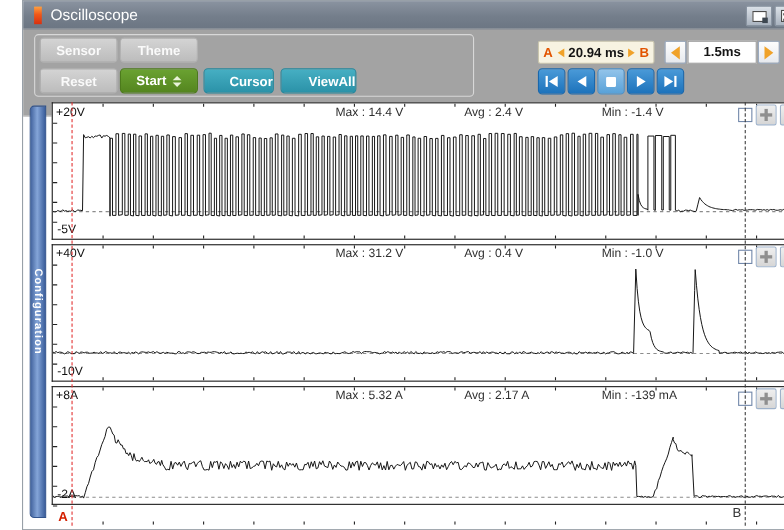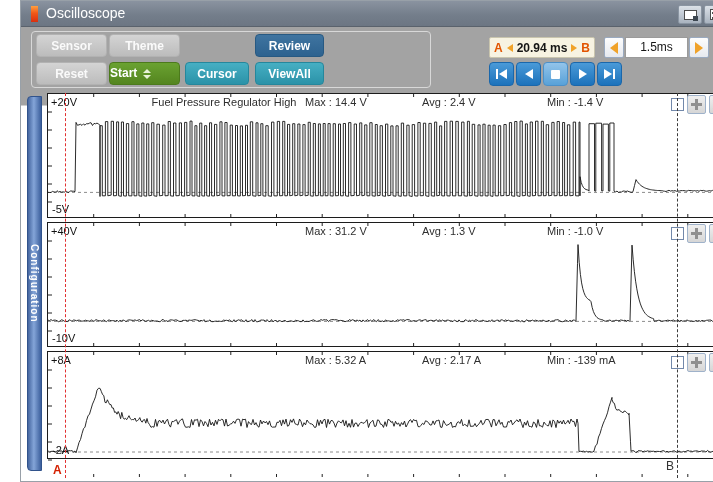--- a/index.html
+++ b/index.html
@@ -23,21 +23,21 @@
   .tb-glyph2::after{content:"";position:absolute;left:1px;right:1px;top:7px;height:2px;background:#4c4c4c;}
 
   
   #toolbar{position:absolute;left:0;top:26px;width:100%;height:79px;background:#a3a3a3;border-bottom:1px solid #cfcfcf;}
   #group-outline{position:absolute;left:10px;top:4px;width:400px;height:57px;border:1px solid #d8d8d8;border-radius:4px;}
   .btn{position:absolute;height:23px;border-radius:4px;color:#fff;font-size:12px;font-weight:bold;
     text-align:center;line-height:23px;cursor:default;}
   .btn.gray {background:linear-gradient(180deg,#d4d4d4,#bcbcbc);border:1px solid #b2b2b2;color:#fafafa;}
   .btn.teal {background:linear-gradient(180deg,#46afc3,#2b92a8);border:1px solid #25879c;}
   .btn.blue {background:linear-gradient(180deg,#3f74a0,#2d628f);border:1px solid #275982;}
-  .btn.green{background:linear-gradient(180deg,#6aa231,#54851f);border:1px solid #4c7a1c;display:flex;align-items:center;gap:6px;}
+  .btn.green{background:linear-gradient(180deg,#6aa231,#54851f);border:1px solid #4c7a1c;display:flex;align-items:center;justify-content:center;gap:6px;}
   .btn.red  {background:linear-gradient(180deg,#cc5f52,#b84a41);border:1px solid #a84139;}
   .updown{display:flex;flex-direction:column;gap:2px;}
   .updown i{display:block;width:0;height:0;border-left:4px solid transparent;border-right:4px solid transparent;}
   .updown .u{border-bottom:4px solid #e8f2d8;}
   .updown .d{border-top:4px solid #e8f2d8;}
 
   
   #ab-box{position:absolute;left:468px;top:10px;width:106px;height:21px;background:#f7f3e2;border:1px solid #c9c5ae;
     border-radius:2px;display:flex;align-items:center;justify-content:center;gap:4px;font-size:12px;}
   .ab-letter{color:#e25400;font-weight:bold;}
@@ -45,21 +45,21 @@
   .tri-o-l{width:0;height:0;border-top:4px solid transparent;border-bottom:4px solid transparent;border-right:6px solid #f0a229;}
   .tri-o-r{width:0;height:0;border-top:4px solid transparent;border-bottom:4px solid transparent;border-left:6px solid #f0a229;}
 
   
   .spin-btn{position:absolute;top:10px;width:20px;height:21px;border:1px solid #9aaac0;border-radius:2px;
     background:linear-gradient(180deg,#fdfdfd,#e6e9ee);display:flex;align-items:center;justify-content:center;}
   #spin-left{left:583px;} #spin-right{left:668px;}
   .spin-btn .tri-o-l{border-right-width:8px;border-top-width:6px;border-bottom-width:6px;}
   .spin-btn .tri-o-r{border-left-width:8px;border-top-width:6px;border-bottom-width:6px;}
   #tb-field{position:absolute;left:604px;top:10px;width:63px;height:21px;border:1px solid #9a9a9a;background:#fff;
-    text-align:center;line-height:19px;font-size:12px;font-weight:normal;color:#151515;}
+    text-align:center;line-height:19px;font-size:12px;font-weight:bold;color:#151515;}
 
   
   .pb{position:absolute;top:35px;width:25px;height:24px;border-radius:4px;border:1px solid #1a67ab;
     background:linear-gradient(180deg,#4a9ad8,#1c72bb);display:flex;align-items:center;justify-content:center;gap:1px;}
   .pb.lite{background:linear-gradient(180deg,#93c4ea,#58a1d8);border-color:#4c90c8;}
   .tri-w-l{width:0;height:0;border-top:5px solid transparent;border-bottom:5px solid transparent;border-right:8px solid #fff;}
   .tri-w-r{width:0;height:0;border-top:5px solid transparent;border-bottom:5px solid transparent;border-left:8px solid #fff;}
   .bar-w{width:2px;height:10px;background:#fff;}
   .sq-w{width:9px;height:9px;background:#fff;border-radius:1px;}
 
@@ -111,32 +111,31 @@
     <div class="tb-btn" id="tb-btn2">
         <span class="tb-glyph2"></span>
       </div>
   </div>
 
   <div id="toolbar">
     <div id="group-outline"></div>
 
     <div class="btn gray" style="left:15px;top:7px;width:71px;">Sensor</div>
     <div class="btn gray" style="left:88px;top:7px;width:71px;">Theme</div>
-    <div class="btn blue" style="left:234px;top:7px;width:69px;">Review</div>
 
     <div class="btn gray" style="left:15px;top:35px;width:71px;">Reset</div>
     <div class="btn green" style="left:88px;top:35px;width:71px;">
       <span>Start</span>
       <span class="updown">
           <i class="u"></i>
           <i class="d"></i>
         </span>
     </div>
-    <div class="btn teal" style="left:164px;top:35px;width:64px;">Cursor</div>
-    <div class="btn teal" style="left:234px;top:35px;width:69px;">ViewAll</div>
+    <div class="btn teal" style="left:164px;top:35px;width:64px;text-align:right;">Cursor</div>
+    <div class="btn teal" style="left:234px;top:35px;width:69px;text-align:right;">ViewAll</div>
 
     <div id="ab-box">
       <span class="ab-letter">A</span>
       <span class="tri-o-l"></span>
       <span id="ab-time">20.94 ms</span>
       <span class="tri-o-r"></span>
       <span class="ab-letter">B</span>
     </div>
 
     <div class="spin-btn" id="spin-left">
@@ -209,21 +208,20 @@
         <line x1="680" y1="54" x2="684" y2="54" stroke="#222"></line>
         <line x1="0" y1="72" x2="4" y2="72" stroke="#222"></line>
         <line x1="680" y1="72" x2="684" y2="72" stroke="#222"></line>
         <line x1="0" y1="90" x2="4" y2="90" stroke="#222"></line>
         <line x1="680" y1="90" x2="684" y2="90" stroke="#222"></line>
         <line x1="0" y1="108" x2="4" y2="108" stroke="#222"></line>
         <line x1="680" y1="108" x2="684" y2="108" stroke="#222"></line>
         <path d="M0.0,98.3L1.5,98.5L3.0,98.5L4.5,97.4L6.0,98.0L7.5,98.2L9.0,96.7L10.5,98.0L12.0,97.5L13.5,98.2L15.0,97.9L16.5,98.1L18.0,96.7L19.5,98.3L21.0,98.4L22.5,96.8L24.0,97.2L25.5,97.2L27.0,97.6L28.0,28.4L29.5,31.3L31.0,30.8L32.5,30.3L34.0,31.4L35.5,29.9L37.0,31.2L38.5,29.6L40.0,29.9L41.5,29.1L43.0,28.7L44.5,31.5L46.0,29.4L47.5,29.8L49.0,29.1L50.5,30.0L52.0,31.3L52.0,102.5L52.0,31.7L54.3,31.7L54.3,101.8L57.4,101.8L57.4,27.6L59.8,27.6L59.8,101.8L63.2,101.1L63.2,27.3L65.5,27.3L65.5,101.8L68.6,101.6L68.6,27.9L70.6,27.9L70.6,101.8L73.4,102.3L73.4,28.0L75.5,28.0L75.5,101.8L78.4,102.1L78.4,29.6L80.7,29.6L80.7,101.8L83.9,101.9L83.9,27.7L86.0,27.7L86.0,101.8L88.8,101.8L88.8,29.9L90.9,29.9L90.9,101.8L93.8,102.3L93.8,29.0L95.9,29.0L95.9,101.8L98.7,102.2L98.7,29.9L100.8,29.9L100.8,101.8L103.7,101.4L103.7,28.7L105.9,28.7L105.9,101.8L108.9,102.3L108.9,30.2L111.4,30.2L111.4,101.8L114.7,101.4L114.7,31.1L117.0,31.1L117.0,101.8L120.2,101.6L120.2,27.5L122.4,27.5L122.4,101.8L125.5,102.2L125.5,29.0L127.9,29.0L127.9,101.8L131.3,101.6L131.3,28.9L133.5,28.9L133.5,101.8L136.6,102.2L136.6,28.4L138.8,28.4L138.8,101.8L142.0,101.2L142.0,27.1L144.0,27.1L144.0,101.8L146.9,102.0L146.9,31.7L148.9,31.7L148.9,101.8L151.7,102.4L151.7,29.1L153.8,29.1L153.8,101.8L156.6,102.1L156.6,31.7L158.7,31.7L158.7,101.8L161.5,102.2L161.5,28.8L163.6,28.8L163.6,101.8L166.5,102.0L166.5,30.4L168.8,30.4L168.8,101.8L171.9,101.2L171.9,27.8L174.0,27.8L174.0,101.8L176.9,102.0L176.9,28.5L179.1,28.5L179.1,101.8L182.2,101.6L182.2,31.1L184.4,31.1L184.4,101.8L187.5,101.8L187.5,31.5L189.5,31.5L189.5,101.8L192.3,102.0L192.3,31.9L194.5,31.9L194.5,101.8L197.5,101.5L197.5,31.3L199.5,31.3L199.5,101.8L202.3,101.5L202.3,27.8L204.7,27.8L204.7,101.8L208.0,102.2L208.0,28.8L210.0,28.8L210.0,101.8L212.8,101.4L212.8,29.7L214.9,29.7L214.9,101.8L217.8,102.2L217.8,31.7L220.2,31.7L220.2,101.8L223.5,102.3L223.5,28.1L225.9,28.1L225.9,101.8L229.3,101.9L229.3,27.4L231.6,27.4L231.6,101.8L234.7,101.6L234.7,27.4L236.8,27.4L236.8,101.8L239.5,101.7L239.5,30.4L241.7,30.4L241.7,101.8L244.7,101.2L244.7,29.7L246.8,29.7L246.8,101.8L249.8,101.2L249.8,30.0L251.9,30.0L251.9,101.8L254.9,101.2L254.9,30.6L257.1,30.6L257.1,101.8L260.2,101.3L260.2,28.3L262.3,28.3L262.3,101.8L265.3,102.2L265.3,29.5L267.4,29.5L267.4,101.8L270.4,101.6L270.4,29.9L272.4,29.9L272.4,101.8L275.2,101.9L275.2,29.5L277.2,29.5L277.2,101.8L280.0,101.7L280.0,29.6L282.2,29.6L282.2,101.8L285.2,102.1L285.2,29.7L287.4,29.7L287.4,101.8L290.5,101.6L290.5,30.0L292.5,30.0L292.5,101.8L295.3,101.8L295.3,29.5L297.5,29.5L297.5,101.8L300.6,102.3L300.6,28.6L302.9,28.6L302.9,101.8L306.2,101.4L306.2,30.0L308.5,30.0L308.5,101.8L311.7,101.2L311.7,28.9L313.8,28.9L313.8,101.8L316.7,101.2L316.7,30.9L318.9,30.9L318.9,101.8L321.8,101.8L321.8,28.7L324.1,28.7L324.1,101.8L327.3,102.2L327.3,30.5L329.3,30.5L329.3,101.8L332.1,101.4L332.1,31.7L334.4,31.7L334.4,101.8L337.5,102.3L337.5,30.1L339.8,30.1L339.8,101.8L342.8,101.3L342.8,31.9L345.0,31.9L345.0,101.8L348.0,102.2L348.0,31.8L350.2,31.8L350.2,101.8L353.3,102.3L353.3,29.1L355.6,29.1L355.6,101.8L358.8,101.9L358.8,31.2L361.1,31.2L361.1,101.8L364.2,102.5L364.2,30.6L366.6,30.6L366.6,101.8L369.9,102.1L369.9,28.5L372.2,28.5L372.2,101.8L375.4,101.6L375.4,29.2L377.7,29.2L377.7,101.8L380.9,102.4L380.9,29.4L383.3,29.4L383.3,101.8L386.6,102.2L386.6,28.1L388.7,28.1L388.7,101.8L391.6,101.3L391.6,31.9L393.7,31.9L393.7,101.8L396.6,102.0L396.6,27.4L398.9,27.4L398.9,101.8L402.1,102.0L402.1,27.2L404.5,27.2L404.5,101.8L407.8,101.9L407.8,27.4L410.3,27.4L410.3,101.8L413.6,101.8L413.6,28.1L416.0,28.1L416.0,101.8L419.4,102.2L419.4,27.3L421.4,27.3L421.4,101.8L424.2,101.5L424.2,30.3L426.7,30.3L426.7,101.8L430.0,102.2L430.0,30.9L432.1,30.9L432.1,101.8L434.9,101.9L434.9,30.2L437.1,30.2L437.1,101.8L440.1,102.0L440.1,31.2L442.2,31.2L442.2,101.8L445.0,102.4L445.0,31.1L447.2,31.1L447.2,101.8L450.4,101.9L450.4,31.7L452.7,31.7L452.7,101.8L455.9,101.5L455.9,30.5L458.2,30.5L458.2,101.8L461.4,101.3L461.4,28.6L463.6,28.6L463.6,101.8L466.7,102.3L466.7,27.5L468.9,27.5L468.9,101.8L472.0,102.4L472.0,27.1L474.3,27.1L474.3,101.8L477.4,101.5L477.4,29.9L479.4,29.9L479.4,101.8L482.2,102.3L482.2,28.0L484.4,28.0L484.4,101.8L487.5,101.5L487.5,27.2L490.0,27.2L490.0,101.8L493.3,101.7L493.3,27.3L495.4,27.3L495.4,101.8L498.2,101.6L498.2,30.7L500.6,30.7L500.6,101.8L503.8,101.3L503.8,28.4L506.1,28.4L506.1,101.8L509.1,101.6L509.1,27.5L511.4,27.5L511.4,101.8L514.6,101.5L514.6,28.5L516.6,28.5L516.6,101.8L519.4,101.6L519.4,30.8L521.8,30.8L521.8,101.8L525.2,101.4L525.2,28.1L527.6,28.1L527.6,101.8L531.0,101.9L531.0,28.1L532.0,28.1L532.0,101.8L532.0,82.7L533.2,88.4L534.4,91.7L535.6,93.7L536.8,94.8L538.0,95.5L539.2,95.9L540.4,96.1L541.0,97.1L541.0,29.7L546.5,29.7L546.5,96.9L547.8,97.2L547.8,29.2L553.6,29.2L553.6,96.9L555.0,96.9L555.0,30.1L560.4,30.1L560.4,96.9L561.8,97.1L561.8,29.0L566.0,29.0L566.0,96.9L566.0,97.1L567.5,97.9L569.0,97.1L570.5,98.4L572.0,98.0L573.5,98.0L575.0,97.0L576.5,97.1L578.0,97.5L579.5,97.0L581.0,97.7L582.5,98.1L584.0,98.4L585.0,97.7L586.5,91.6L588.0,85.6L588.0,85.6L589.2,87.5L590.4,89.0L591.6,90.3L592.8,91.4L594.0,92.3L595.2,93.0L596.4,93.7L597.6,94.2L598.8,94.6L600.0,95.0L601.2,95.3L602.4,95.6L603.6,95.8L604.8,96.0L606.0,96.1L607.2,96.3L608.4,96.4L609.6,96.5L610.8,96.5L612.0,96.6L613.2,96.7L614.4,96.7L615.0,97.0L616.5,97.2L618.0,97.5L619.5,96.8L621.0,96.3L622.5,97.1L624.0,96.7L625.5,96.9L627.0,96.6L628.5,97.3L630.0,97.0L631.5,97.0L633.0,96.6L634.5,96.6L636.0,96.6L637.5,96.9L639.0,97.1L640.5,96.4L642.0,96.6L643.5,96.5L645.0,97.0L646.5,96.6L648.0,97.1L649.5,96.5L651.0,97.3L652.5,96.4L654.0,96.7L655.5,96.4L657.0,97.0L658.5,97.2L660.0,97.0L661.5,96.6L663.0,97.1L664.5,96.4L666.0,97.4L667.5,97.0L669.0,96.4L670.5,96.4L672.0,96.6L673.5,97.1L675.0,97.1L676.5,96.5L678.0,96.7L679.5,96.8L681.0,96.3L682.5,96.6L684.0,97.0" fill="none" stroke="#141414" stroke-width="0.9"></path>
       </svg>
     <span class="hdr h-toplabel">+20V</span>
-    <span class="hdr h-title">Fuel Pressure Regulator High</span>
     <span class="hdr h-max">Max : 14.4 V</span>
     <span class="hdr h-avg">Avg : 2.4 V</span>
     <span class="hdr h-min">Min : -1.4 V</span>
     <span class="h-bottomlabel">-5V</span>
     <span class="ctrls">
       <span class="ckbx"></span>
       <span class="mini-btn">
           <span class="plus"></span>
         </span>
       <span class="mini-btn">
@@ -272,21 +270,21 @@
         <line x1="0" y1="72" x2="4" y2="72" stroke="#222"></line>
         <line x1="680" y1="72" x2="684" y2="72" stroke="#222"></line>
         <line x1="0" y1="90" x2="4" y2="90" stroke="#222"></line>
         <line x1="680" y1="90" x2="684" y2="90" stroke="#222"></line>
         <line x1="0" y1="108" x2="4" y2="108" stroke="#222"></line>
         <line x1="680" y1="108" x2="684" y2="108" stroke="#222"></line>
         <path d="M0.0,97.2L1.5,97.5L3.0,96.6L4.5,97.6L6.0,97.1L7.5,97.2L9.0,97.7L10.5,98.7L12.0,98.1L13.5,96.8L15.0,97.3L16.5,98.3L18.0,98.4L19.5,98.6L21.0,96.8L22.5,97.4L24.0,98.3L25.5,97.0L27.0,97.2L28.5,97.8L30.0,97.2L31.5,97.2L33.0,98.1L34.5,98.1L36.0,97.9L37.5,97.2L39.0,97.8L40.5,97.9L42.0,98.3L43.5,96.7L45.0,98.3L46.5,97.8L48.0,96.6L49.5,97.3L51.0,97.9L52.5,97.7L54.0,98.3L55.5,96.8L57.0,97.9L58.5,98.7L60.0,97.2L61.5,97.1L63.0,97.8L64.5,97.6L66.0,97.8L67.5,98.2L69.0,97.2L70.5,98.7L72.0,97.4L73.5,98.0L75.0,97.0L76.5,97.5L78.0,98.7L79.5,97.3L81.0,96.9L82.5,97.0L84.0,97.3L85.5,97.4L87.0,96.9L88.5,97.6L90.0,97.2L91.5,96.6L93.0,97.9L94.5,96.8L96.0,97.4L97.5,98.3L99.0,97.9L100.5,97.3L102.0,98.4L103.5,97.3L105.0,97.6L106.5,98.1L108.0,98.0L109.5,98.1L111.0,98.7L112.5,98.6L114.0,96.6L115.5,96.8L117.0,98.2L118.5,97.7L120.0,98.6L121.5,97.0L123.0,96.9L124.5,97.0L126.0,97.4L127.5,96.8L129.0,97.1L130.5,98.0L132.0,98.5L133.5,98.3L135.0,97.3L136.5,97.4L138.0,97.2L139.5,97.9L141.0,97.0L142.5,97.3L144.0,97.3L145.5,96.8L147.0,96.7L148.5,97.0L150.0,97.4L151.5,98.1L153.0,97.3L154.5,98.1L156.0,96.6L157.5,98.7L159.0,98.1L160.5,98.0L162.0,96.9L163.5,98.6L165.0,98.7L166.5,98.3L168.0,98.1L169.5,98.4L171.0,98.1L172.5,98.4L174.0,98.4L175.5,97.1L177.0,97.5L178.5,97.3L180.0,97.7L181.5,96.9L183.0,98.2L184.5,98.7L186.0,96.7L187.5,98.5L189.0,97.6L190.5,96.8L192.0,97.4L193.5,96.8L195.0,98.1L196.5,98.6L198.0,96.7L199.5,98.7L201.0,98.3L202.5,97.7L204.0,96.6L205.5,98.7L207.0,96.6L208.5,98.8L210.0,98.7L211.5,97.9L213.0,97.0L214.5,97.1L216.0,97.1L217.5,98.2L219.0,96.6L220.5,98.4L222.0,98.6L223.5,96.6L225.0,98.8L226.5,97.6L228.0,97.5L229.5,98.7L231.0,97.6L232.5,97.9L234.0,98.7L235.5,97.9L237.0,97.4L238.5,98.5L240.0,98.6L241.5,98.1L243.0,97.8L244.5,98.3L246.0,98.6L247.5,97.3L249.0,97.7L250.5,97.8L252.0,98.6L253.5,98.6L255.0,96.9L256.5,98.7L258.0,98.3L259.5,98.4L261.0,98.5L262.5,97.8L264.0,97.4L265.5,96.8L267.0,97.7L268.5,98.4L270.0,98.2L271.5,97.5L273.0,96.6L274.5,97.3L276.0,96.7L277.5,96.9L279.0,96.8L280.5,98.6L282.0,97.2L283.5,96.6L285.0,96.6L286.5,96.8L288.0,96.7L289.5,97.1L291.0,97.8L292.5,97.4L294.0,97.6L295.5,97.9L297.0,98.7L298.5,98.2L300.0,98.0L301.5,96.6L303.0,97.6L304.5,96.7L306.0,97.3L307.5,97.9L309.0,97.0L310.5,98.0L312.0,97.1L313.5,98.6L315.0,96.9L316.5,98.4L318.0,97.8L319.5,96.7L321.0,98.1L322.5,97.1L324.0,98.5L325.5,96.6L327.0,97.7L328.5,98.7L330.0,96.6L331.5,98.0L333.0,98.4L334.5,97.9L336.0,98.8L337.5,96.9L339.0,98.0L340.5,97.8L342.0,98.2L343.5,98.3L345.0,97.6L346.5,98.5L348.0,98.0L349.5,96.8L351.0,97.5L352.5,96.8L354.0,97.2L355.5,96.7L357.0,97.6L358.5,96.7L360.0,96.6L361.5,96.9L363.0,98.3L364.5,98.0L366.0,97.6L367.5,98.0L369.0,98.1L370.5,97.1L372.0,96.8L373.5,97.6L375.0,97.4L376.5,96.8L378.0,96.7L379.5,98.1L381.0,97.7L382.5,97.3L384.0,97.4L385.5,97.9L387.0,97.6L388.5,96.7L390.0,98.6L391.5,96.7L393.0,98.3L394.5,97.0L396.0,97.9L397.5,97.8L399.0,97.1L400.5,97.2L402.0,97.9L403.5,97.9L405.0,98.6L406.5,97.0L408.0,98.1L409.5,98.6L411.0,96.9L412.5,98.6L414.0,98.6L415.5,98.7L417.0,96.9L418.5,97.1L420.0,98.6L421.5,97.3L423.0,98.4L424.5,96.9L426.0,98.6L427.5,96.6L429.0,97.1L430.5,98.2L432.0,98.2L433.5,97.8L435.0,97.1L436.5,98.0L438.0,98.2L439.5,98.5L441.0,97.6L442.5,98.4L444.0,96.7L445.5,98.2L447.0,98.2L448.5,97.3L450.0,97.1L451.5,98.1L453.0,96.8L454.5,97.0L456.0,98.1L457.5,96.9L459.0,97.7L460.5,97.2L462.0,98.1L463.5,98.0L465.0,98.4L466.5,97.8L468.0,97.3L469.5,97.2L471.0,97.7L472.5,98.7L474.0,97.5L475.5,98.7L477.0,98.7L478.5,96.7L480.0,97.8L481.5,97.7L483.0,97.8L484.5,97.1L486.0,98.1L487.5,97.2L489.0,97.6L490.5,98.2L492.0,97.7L493.5,97.8L495.0,97.1L496.5,97.8L498.0,98.5L499.5,98.1L501.0,97.2L502.5,98.7L504.0,98.0L505.5,97.9L507.0,97.0L508.5,96.8L510.0,96.7L511.5,97.6L513.0,98.5L514.5,98.7L516.0,98.3L517.5,97.1L519.0,97.9L520.5,98.5L522.0,97.4L523.5,98.3L525.0,97.0L526.5,97.2L528.0,98.4L528.0,97.7L529.5,40.7L530.0,21.6L531.2,39.3L532.4,51.4L533.6,59.9L534.8,65.7L536.0,69.7L537.2,72.5L538.4,74.4L539.6,75.7L540.8,76.7L542.0,77.3L543.0,78.7L544.2,84.5L545.4,88.5L546.6,91.2L547.8,93.1L549.0,94.5L550.2,95.4L551.4,96.0L552.6,96.4L553.8,96.7L555.0,97.0L556.0,97.8L557.5,98.2L559.0,97.9L560.5,97.4L562.0,97.0L563.5,98.2L565.0,98.0L566.5,97.7L568.0,97.2L569.5,97.5L571.0,97.9L572.5,97.0L574.0,97.2L575.5,97.6L577.0,97.2L578.5,98.1L580.0,97.3L581.5,98.3L582.0,97.7L583.5,41.0L584.0,22.1L585.2,36.8L586.4,48.7L587.6,58.2L588.8,65.8L590.0,72.0L591.2,76.9L592.4,80.9L593.6,84.1L594.8,86.6L596.0,88.7L597.2,90.4L598.4,91.7L599.6,92.8L600.8,93.6L602.0,94.3L603.2,94.9L604.4,95.3L605.6,95.7L606.0,98.2L607.5,97.8L609.0,97.8L610.5,97.3L612.0,97.4L613.5,98.2L615.0,98.1L616.5,97.8L618.0,97.7L619.5,97.2L621.0,97.4L622.5,97.8L624.0,97.5L625.5,97.0L627.0,98.0L628.5,97.9L630.0,97.0L631.5,98.3L633.0,97.3L634.5,98.2L636.0,98.0L637.5,97.8L639.0,97.0L640.5,97.7L642.0,98.1L643.5,97.9L645.0,98.4L646.5,98.3L648.0,97.5L649.5,98.1L651.0,97.6L652.5,98.4L654.0,97.4L655.5,97.8L657.0,98.0L658.5,97.3L660.0,97.2L661.5,97.0L663.0,97.1L664.5,98.3L666.0,98.3L667.5,98.2L669.0,98.0L670.5,97.4L672.0,97.3L673.5,98.4L675.0,97.4L676.5,97.8L678.0,97.6L679.5,98.2L681.0,97.1L682.5,97.1L684.0,98.4" fill="none" stroke="#141414" stroke-width="0.9"></path>
       </svg>
     <span class="hdr h-toplabel">+40V</span>
     <span class="hdr h-max">Max : 31.2 V</span>
-    <span class="hdr h-avg">Avg : 1.3 V</span>
+    <span class="hdr h-avg">Avg : 0.4 V</span>
     <span class="hdr h-min">Min : -1.0 V</span>
     <span class="h-bottomlabel">-10V</span>
     <span class="ctrls">
       <span class="ckbx"></span>
       <span class="mini-btn">
           <span class="plus"></span>
         </span>
       <span class="mini-btn">
           <span class="xg"></span>
         </span>

